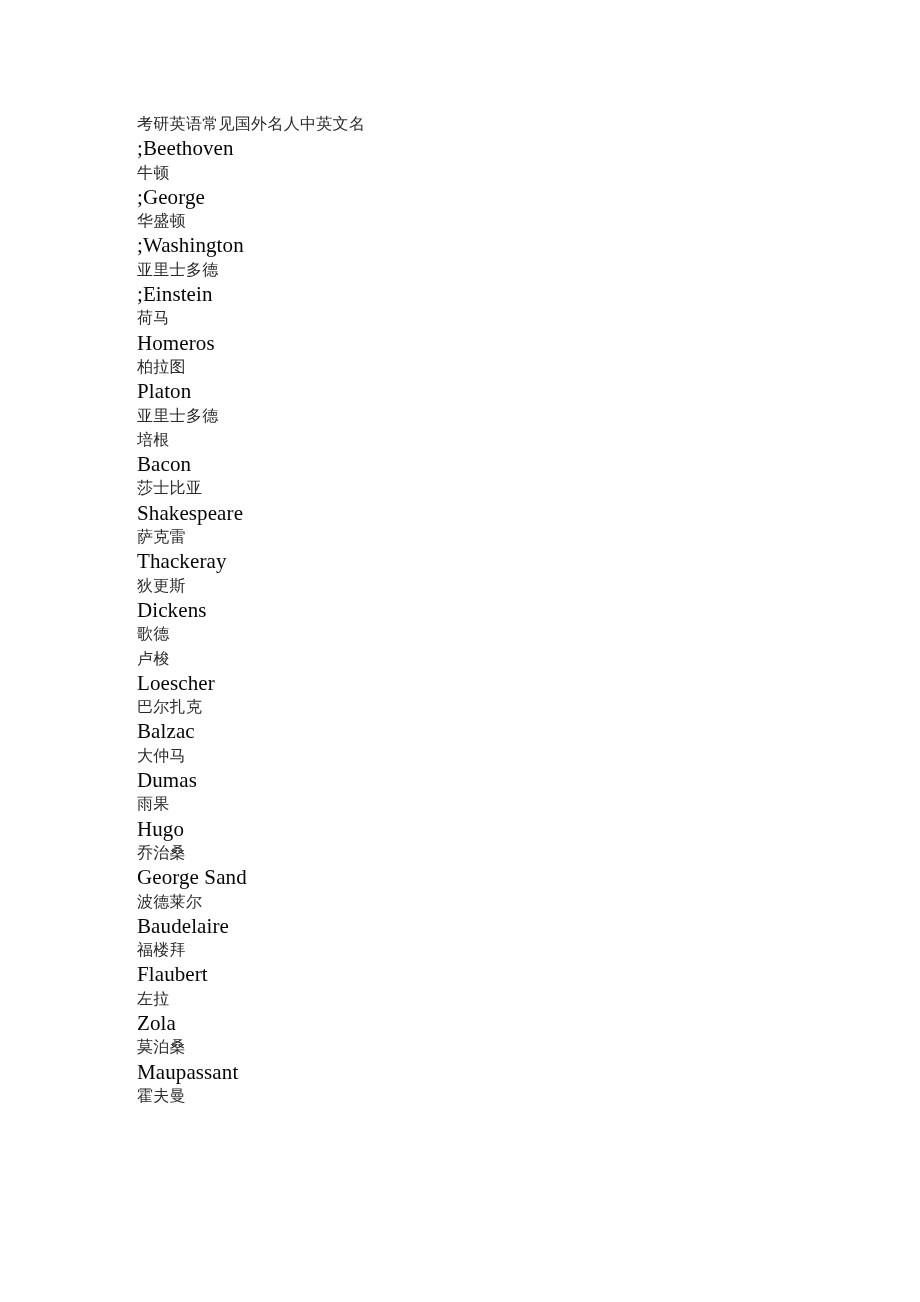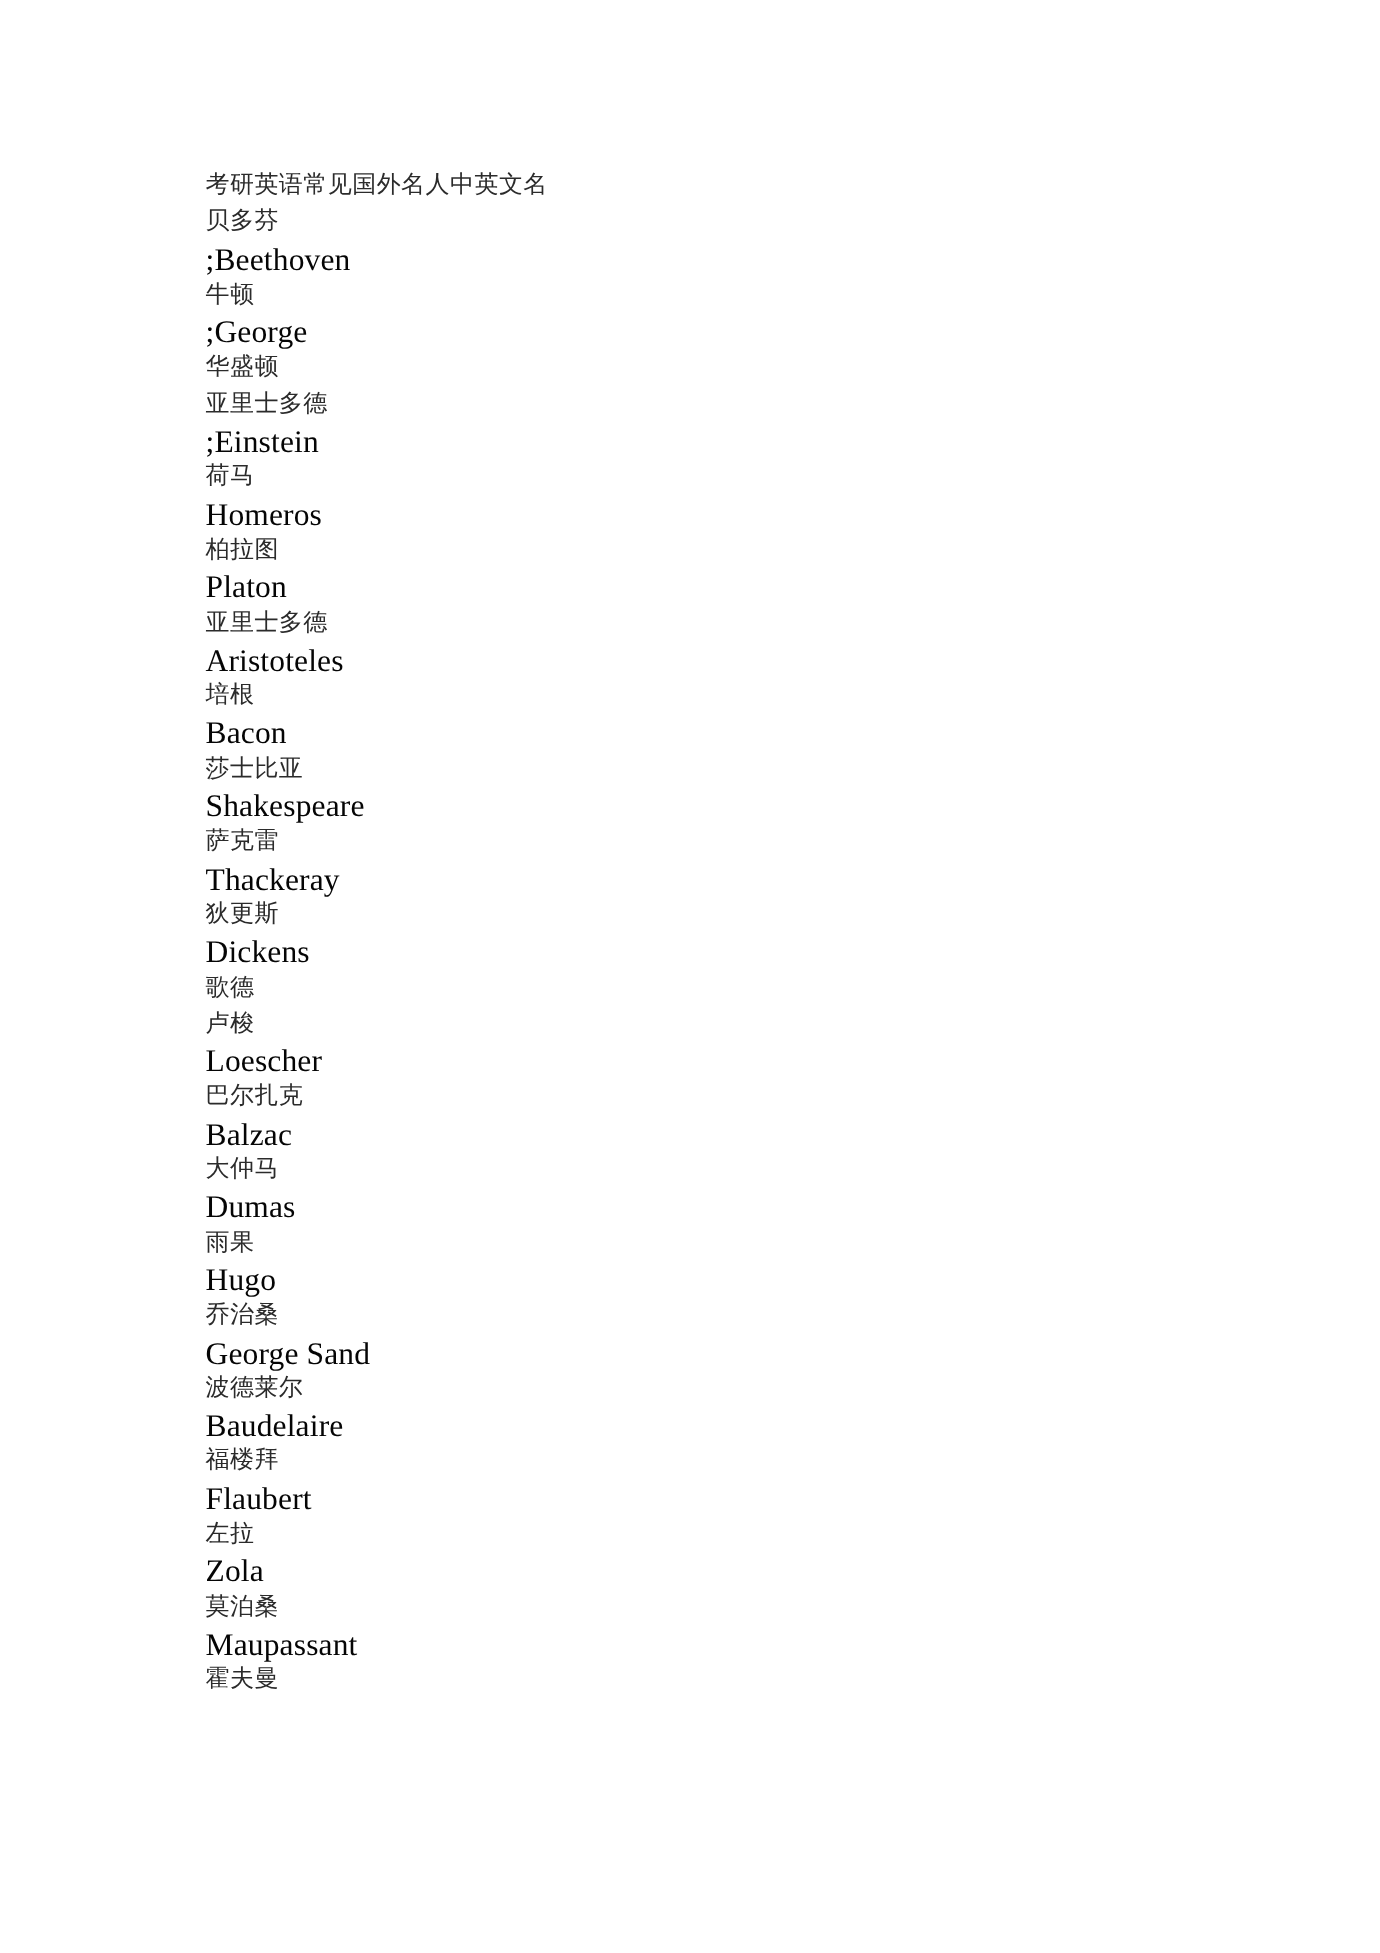--- a/index.html
+++ b/index.html
@@ -44,33 +44,32 @@
     font-size: 16px;
     letter-spacing: 0.3px;
   }
 </style>
 </head>
 <body>
 
 <div class="page">
   <div class="doc-body">
       <div class="line title">考研英语常见国外名人中英文名</div>
-      <div class="line cjk">贝多芬</div>
       <div class="line latin">;Beethoven</div>
       <div class="line cjk">牛顿</div>
       <div class="line latin">;George</div>
       <div class="line cjk">华盛顿</div>
+      <div class="line latin">;Washington</div>
       <div class="line cjk">亚里士多德</div>
       <div class="line latin">;Einstein</div>
       <div class="line cjk">荷马</div>
       <div class="line latin">Homeros</div>
       <div class="line cjk">柏拉图</div>
       <div class="line latin">Platon</div>
       <div class="line cjk">亚里士多德</div>
-      <div class="line latin">Aristoteles</div>
       <div class="line cjk">培根</div>
       <div class="line latin">Bacon</div>
       <div class="line cjk">莎士比亚</div>
       <div class="line latin">Shakespeare</div>
       <div class="line cjk">萨克雷</div>
       <div class="line latin">Thackeray</div>
       <div class="line cjk">狄更斯</div>
       <div class="line latin">Dickens</div>
       <div class="line cjk">歌德</div>
       <div class="line cjk">卢梭</div>

